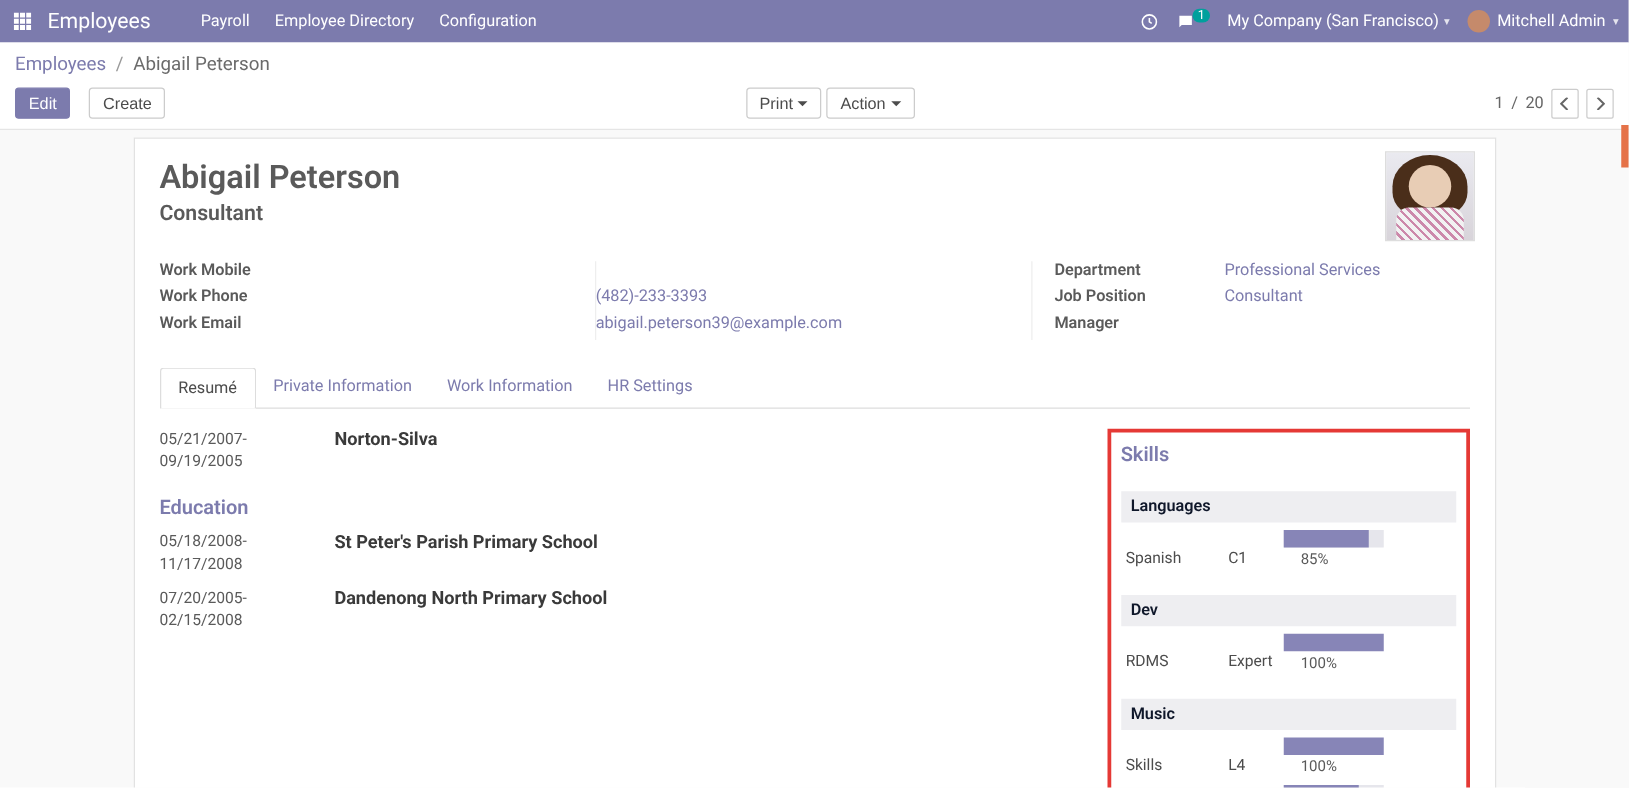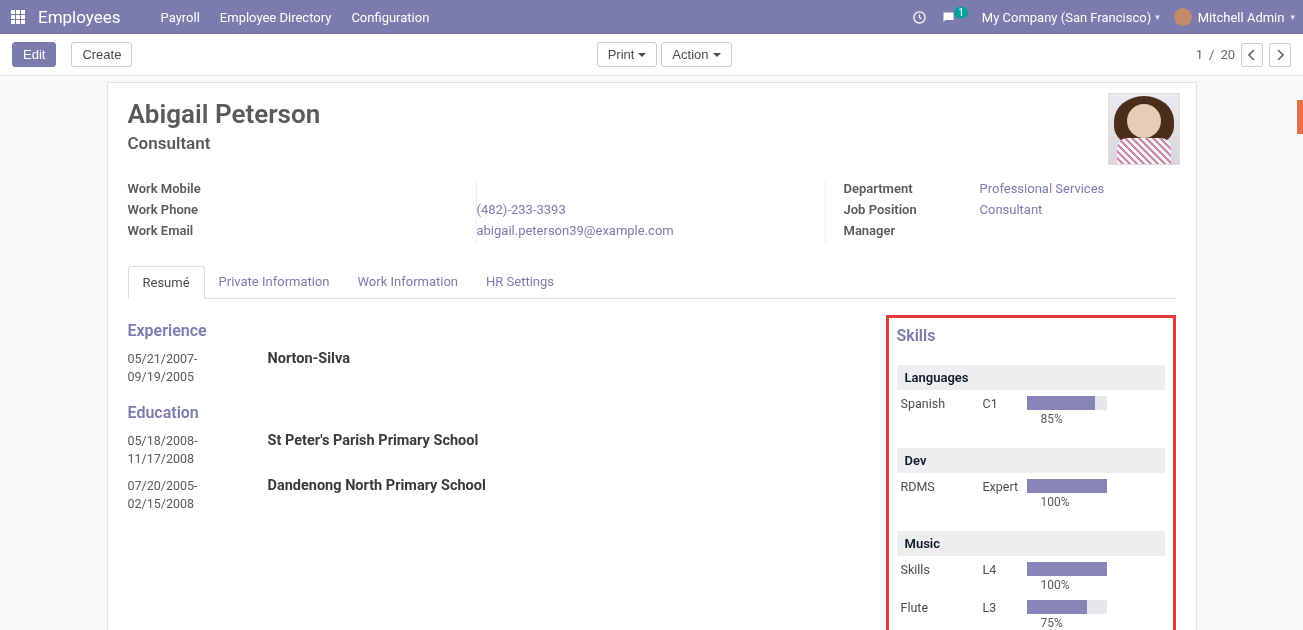--- a/index.html
+++ b/index.html
@@ -63,21 +63,21 @@
 .skills-col { width: 290px; border: 3px solid #e53935; padding: 8px 8px 12px 8px; }
 
 .section-h { font-size: 16px; font-weight: 600; color: #7c7bad; margin-bottom: 10px; margin-top: 6px; }
 .resume-item { display: flex; margin-bottom: 10px; }
 .resume-dates { width: 140px; font-size: 12.5px; color: #5a5a5a; line-height: 1.4; }
 .resume-content { flex: 1; }
 .resume-title { font-weight: 700; color: #3a3a3a; font-size: 14.5px; }
 .resume-sub { font-size: 13px; color: #5a5a5a; margin-top: 2px; }
 
 .skill-cat { background: #eeeef1; padding: 5px 8px; font-weight: 600; color: #0f172a; font-size: 13px; margin-top: 20px; }
-.skill-row { display: flex; align-items: flex-start; padding: 6px 4px 2px 4px; font-size: 12.5px; }
+.skill-row { display: flex; align-items: flex-end; padding: 6px 4px 2px 4px; font-size: 12.5px; }
 .skill-name { width: 82px; }
 .skill-level { width: 44px; }
 .skill-bar-wrap { flex: 1; }
 .skill-bar { height: 14px; background: #e6e6ec; position: relative; width: 80px; }
 .skill-bar .fill { height: 100%; background: #8785b7; }
 .skill-pct { font-size: 12px; color: #5a5a5a; margin-top: 2px; text-align: left; padding-left: 14px; }
 
 .right-scroll-indicator { position: absolute; right: 0; top: 100px; width: 6px; height: 34px; background: #e57248; }
 
 .caret-down { display: inline-block; width: 0; height: 0; border-left: 4px solid transparent; border-right: 4px solid transparent; border-top: 4px solid currentColor; vertical-align: middle; }
@@ -123,20 +123,25 @@
     </div>
     <div class="user">
       <span class="avatar-sm"></span>
       <span>Mitchell Admin</span>
       <span class="caret">▾</span>
     </div>
   </div>
 </div>
 
 <div class="controlbar">
+  <div class="breadcrumb">
+    <a style="color:#7c7bad;cursor:pointer;">Employees</a>
+    <span class="sep">/</span>
+    <span class="current">Abigail Peterson</span>
+  </div>
   <div class="ctrl-row">
     <div class="btn-group">
       <button class="btn primary">Edit</button>
       <button class="btn">Create</button>
     </div>
     <div class="center-btns">
       <button class="btn dropdown-btn">
           <span>Print</span>
           <span class="caret-down"></span>
         </button>
@@ -223,21 +228,20 @@
 
     <div class="tabs">
       <div class="tab active">Resumé</div>
       <div class="tab">Private Information</div>
       <div class="tab">Work Information</div>
       <div class="tab">HR Settings</div>
     </div>
 
     <div class="tab-body">
       <div class="resume-col">
-        <div class="section-h">Experience</div>
         <div id="exp-list">
             <div class="resume-item">
       <div class="resume-dates">05/21/2007-<br>09/19/2005</div>
       <div class="resume-content">
         <div class="resume-title">Norton-Silva</div>
       </div>
             </div>
           </div>
         <div class="section-h" style="margin-top:18px;">Education</div>
         <div id="edu-list">

